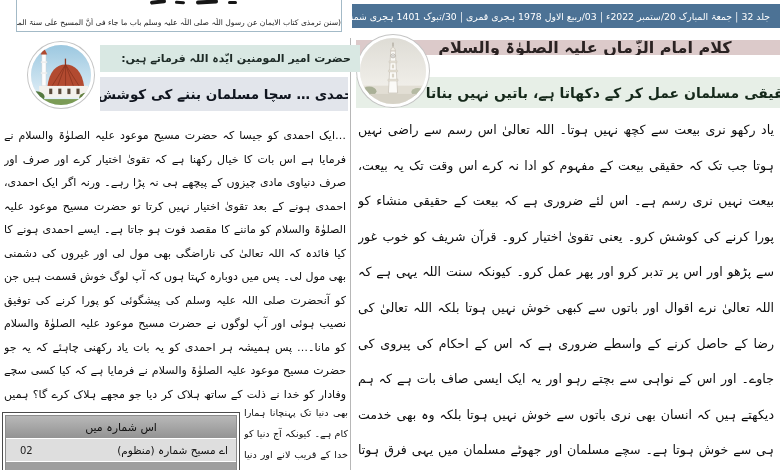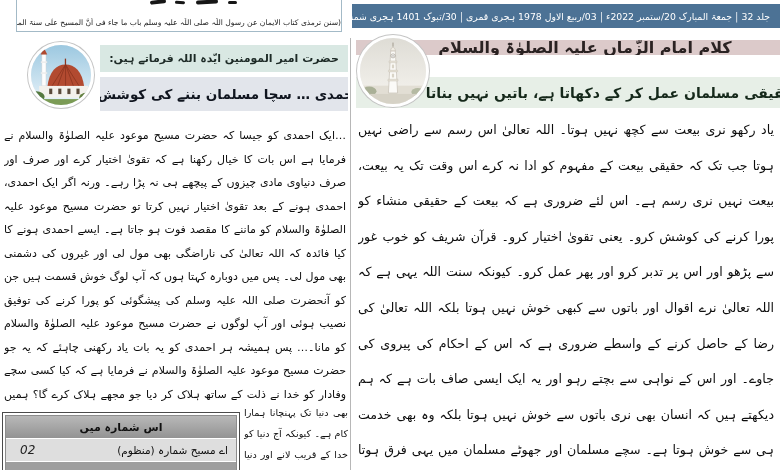--- a/index.html
+++ b/index.html
@@ -67,21 +67,21 @@
   .body-right p{
     margin:0;font-size:12.6px;line-height:35.6px;
     text-align:justify;color:#0d0d0d;
   }
 
   
   .kicker-left{
     left:100px;top:45px;width:248px;height:27px;
     background:var(--kicker_left_bg,#d9e8e3);
     display:flex;align-items:center;justify-content:center;
-    font-size:11px;font-weight:bold;color:#1d2a26;white-space:nowrap;overflow:hidden;
+    font-size:11px;font-weight:bold;color:#1d2a26;white-space:nowrap;overflow:hidden;padding-left:12px;
   }
   .headline-left{
     left:100px;top:77px;width:248px;height:34px;
     background:var(--headline_left_bg,#e2e5eb);
     display:flex;align-items:center;justify-content:center;
     font-size:13.5px;font-weight:bold;color:#10151f;white-space:nowrap;overflow:hidden;
   }
   .body-left{
     left:4px;top:124px;width:342px;height:282px;overflow:hidden;
   }
@@ -97,28 +97,28 @@
 
   
   .toc-box{
     left:2px;top:412px;width:238px;height:70px;
     border:1.5px solid #4a4a4a;background:#fff;box-sizing:border-box;padding:2px;
   }
   .toc-inner{border:1px solid #8c8c8c;height:100%;box-sizing:border-box;}
   .toc-title{
     height:22px;background:linear-gradient(#b8b8b8,#939393);
     display:flex;align-items:center;justify-content:center;
-    font-size:11px;font-weight:bold;color:#101010;
+    font-size:11px;font-weight:normal;color:#101010;
   }
   .toc-row{
     height:22px;background:#dedede;border-top:1px solid #fff;
     display:flex;align-items:center;justify-content:space-between;
     padding:0 8px 0 14px;font-size:10.5px;color:#101010;
   }
-  .toc-row .pg{font-size:12px;color:#222;font-style:italic;}
+  .toc-row .pg{font-size:10px;color:#222;}
   .toc-bar2{height:10px;background:#9e9e9e;border-top:1px solid #fff;}
 </style>
 </head>
 <body>
 
 <div class="page">
 
   <div class="abs hadith-box">
     <div class="hadith-ref">(سنن ترمذی کتاب الایمان عن رسول اللّٰہ صلی اللّٰہ علیہ وسلم باب ما جاء فی اَنَّ المسیح علٰی سنۃ المسلمین من اسایہ وتیرہ)</div>
   </div>

